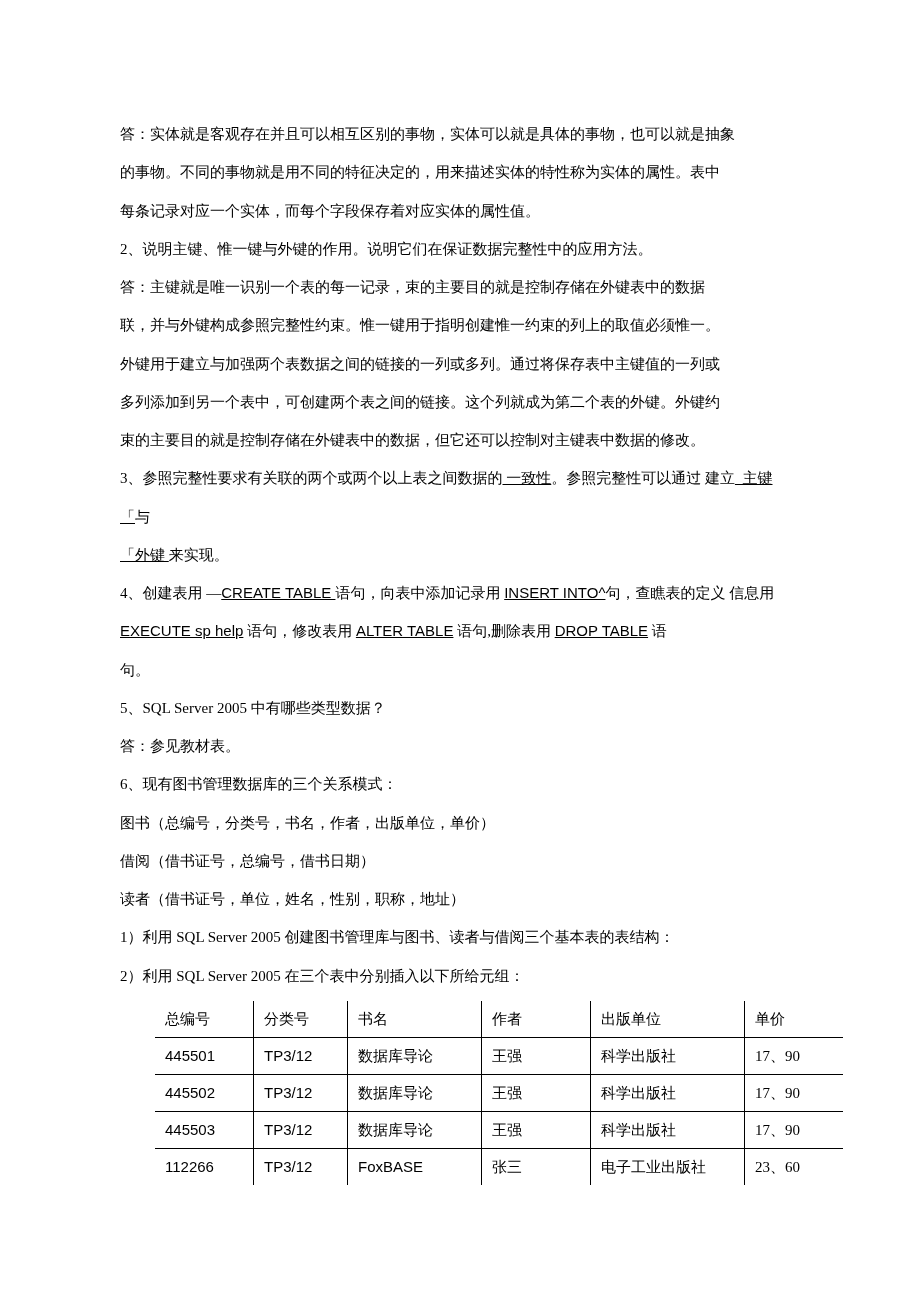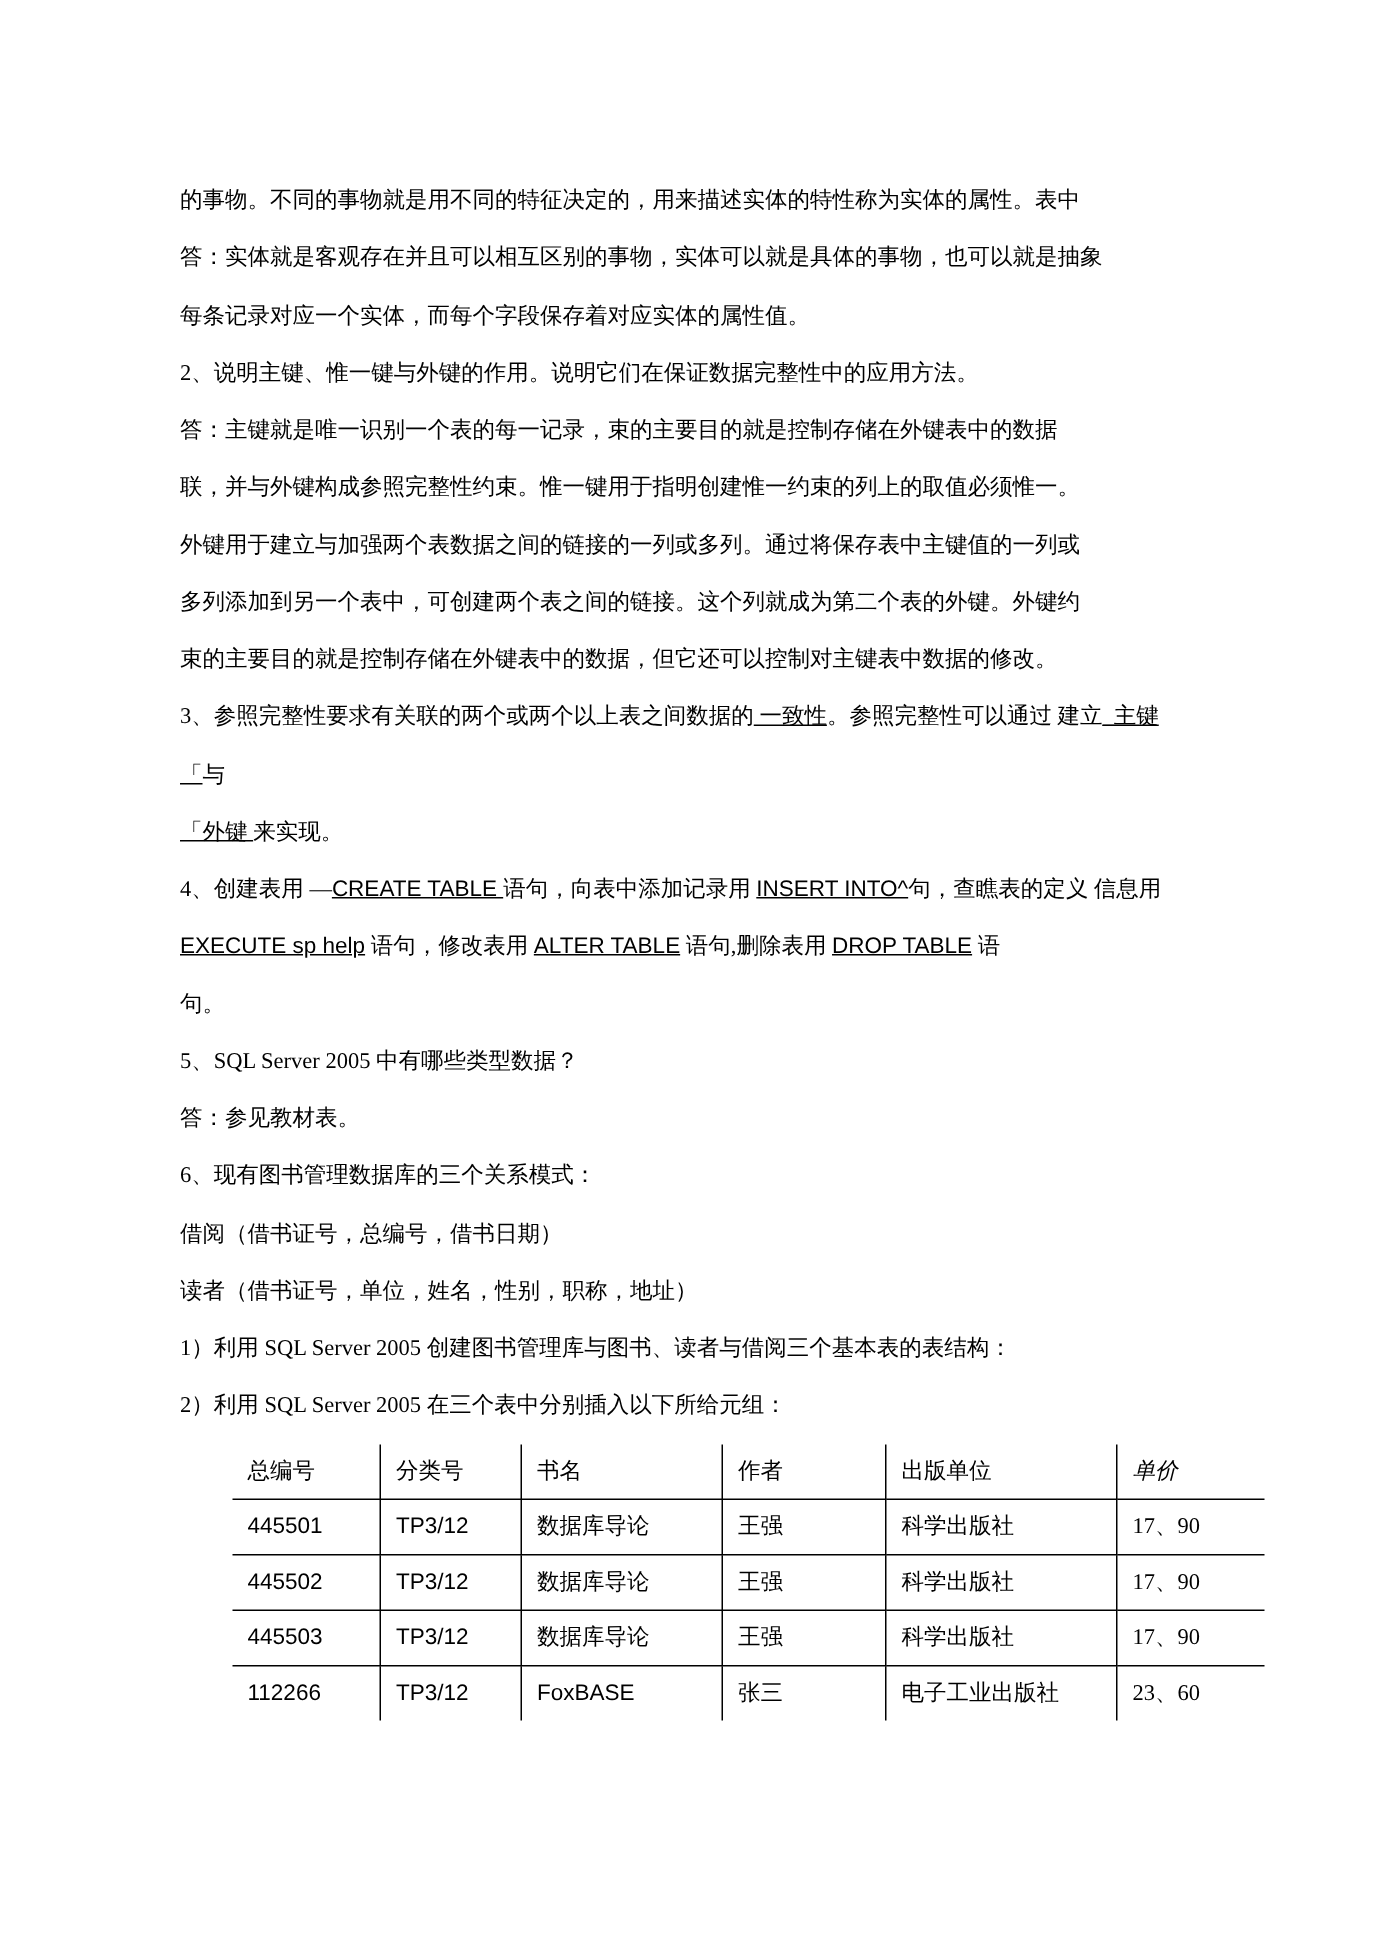--- a/index.html
+++ b/index.html
@@ -41,34 +41,34 @@
     font-size: 15px;
     line-height: 1.6;
     vertical-align: middle;
     white-space: nowrap;
   }
   .col-id    { width: 80px; }
   .col-class { width: 75px; }
   .col-title { width: 115px; }
   .col-author{ width: 90px; }
   .col-pub   { width: 135px; }
-  .col-price { width: 80px; font-style: italic; }
+  .col-price { width: 80px; }
   
   table tr:first-child td { border-top: none; }
   table tr:last-child td  { border-bottom: none; }
   table tr td:first-child { border-left: none; }
   table tr td:last-child  { border-right: none; }
 </style>
 </head>
 <body>
 
 <div class="page">
 
+  <p class="para">答：实体就是客观存在并且可以相互区别的事物，实体可以就是具体的事物，也可以就是抽象</p>
   <p class="para">的事物。不同的事物就是用不同的特征决定的，用来描述实体的特性称为实体的属性。表中</p>
-  <p class="para">答：实体就是客观存在并且可以相互区别的事物，实体可以就是具体的事物，也可以就是抽象</p>
   <p class="para">每条记录对应一个实体，而每个字段保存着对应实体的属性值。</p>
 
   <p class="para">2、说明主键、惟一键与外键的作用。说明它们在保证数据完整性中的应用方法。</p>
 
   <p class="para">答：主键就是唯一识别一个表的每一记录，束的主要目的就是控制存储在外键表中的数据</p>
   <p class="para">联，并与外键构成参照完整性约束。惟一键用于指明创建惟一约束的列上的取值必须惟一。</p>
   <p class="para">外键用于建立与加强两个表数据之间的链接的一列或多列。通过将保存表中主键值的一列或</p>
   <p class="para">多列添加到另一个表中，可创建两个表之间的链接。这个列就成为第二个表的外键。外键约</p>
   <p class="para">束的主要目的就是控制存储在外键表中的数据，但它还可以控制对主键表中数据的修改。</p>
 
@@ -84,20 +84,21 @@
   </p>
   <p class="para">
     <span class="u latin">EXECUTE sp help</span><span> 语句，修改表用 </span><span class="u latin"> ALTER TABLE</span><span> 语句,删除表用 </span><span class="u latin"> DROP TABLE</span><span> 语</span>
   </p>
   <p class="para">句。</p>
 
   <p class="para">5、SQL Server 2005 中有哪些类型数据？</p>
 
   <p class="para">答：参见教材表。</p>
   <p class="para">6、现有图书管理数据库的三个关系模式：</p>
+  <p class="para">图书（总编号，分类号，书名，作者，出版单位，单价）</p>
   <p class="para">借阅（借书证号，总编号，借书日期）</p>
   <p class="para">读者（借书证号，单位，姓名，性别，职称，地址）</p>
   <p class="para">  1）利用 SQL Server 2005 创建图书管理库与图书、读者与借阅三个基本表的表结构：</p>
   <p class="para">  2）利用 SQL Server 2005 在三个表中分别插入以下所给元组：</p>
 
   <div class="table-wrap">
     <table>
       <tbody>
           <tr>
         <td class="col-id">总编号</td>

